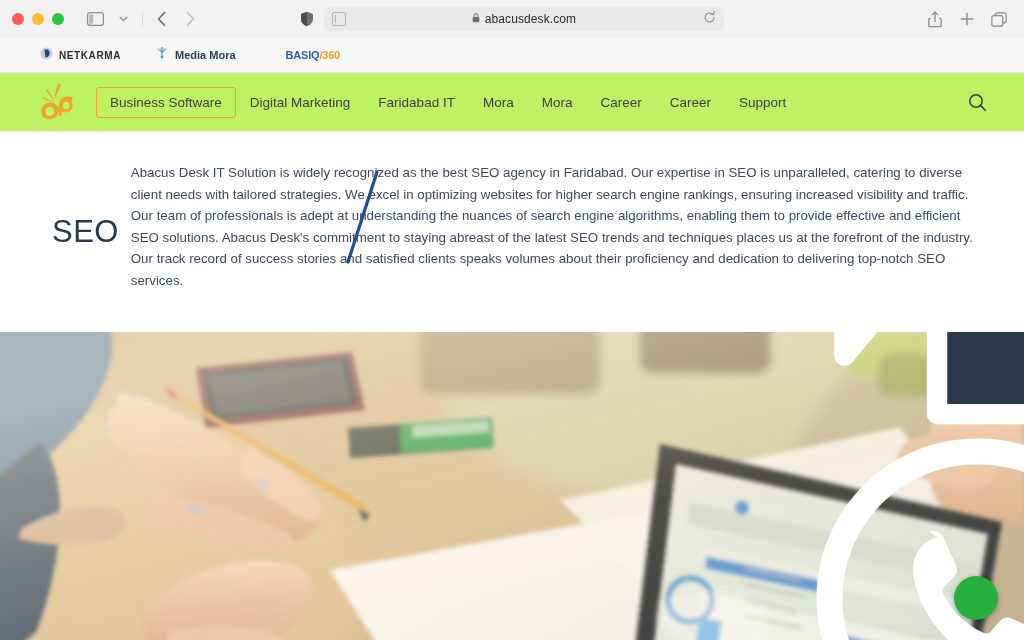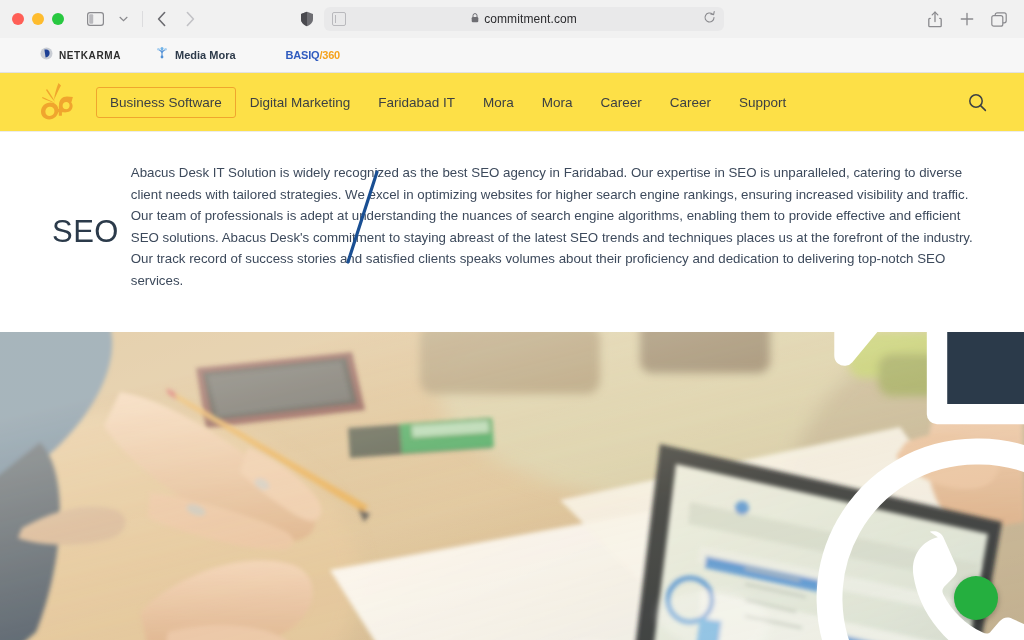--- a/index.html
+++ b/index.html
@@ -87,21 +87,21 @@
   .bm1 .bm-label { color: #2d2d2d; }
   .bm2 .bm-label { color:#2d3a4a; font-weight:600; letter-spacing:0; font-size:11px; }
   .bm3 .bm-label { color:#2f5bbf; font-size:11px; font-weight:800; letter-spacing:-.2px;padding-left:16px;}
   .bm3 .bm-label .o { color:#f5a21c; }
 
   
   .page { flex: 1 1 auto; background: #fff; position: relative; overflow: hidden; }
 
   .site-header {
     height: 59px;
-    background: #fde047;
+    background: #bef264;
     display: flex; align-items: center;
     padding: 0 37px 0 34px;
     border-bottom: 1px solid #ececec;
   }
   .logo { width: 46px; height: 46px; flex: 0 0 46px; margin-right: 16px; }
   .mainnav { display: flex; align-items: center; gap: 0px; }
   .navitem {
     font-size: 13.5px; color: #3c4043;
     padding: 7px 14px; border-radius: 3px;
     white-space: nowrap;
@@ -208,21 +208,21 @@
       </span>
       <div class="urlbar">
         <span class="reader"></span>
         <div class="url-center">
           <span class="lock">
             <svg width="8" height="10" viewBox="0 0 8 10">
                 <path d="M2 4V2.6a2 2 0 0 1 4 0V4" fill="none" stroke="#6e6e73" stroke-width="1"></path>
                 <rect x="0.7" y="4" width="6.6" height="5.2" rx="1.2" fill="#6e6e73"></rect>
               </svg>
           </span>
-          <span class="url-text">commitment.com</span>
+          <span class="url-text">abacusdesk.com</span>
         </div>
         <span class="reload">
           <svg width="13" height="13" viewBox="0 0 13 13">
               <path d="M11 6.5a4.5 4.5 0 1 1-1.5-3.35" fill="none" stroke="#8a8a8e" stroke-width="1.1" stroke-linecap="round"></path>
               <path d="M11.2 0.6 L10.6 3.6 L7.7 3.0" fill="none" stroke="#8a8a8e" stroke-width="1.1" stroke-linecap="round" stroke-linejoin="round"></path>
             </svg>
         </span>
       </div>
     </div>
 

